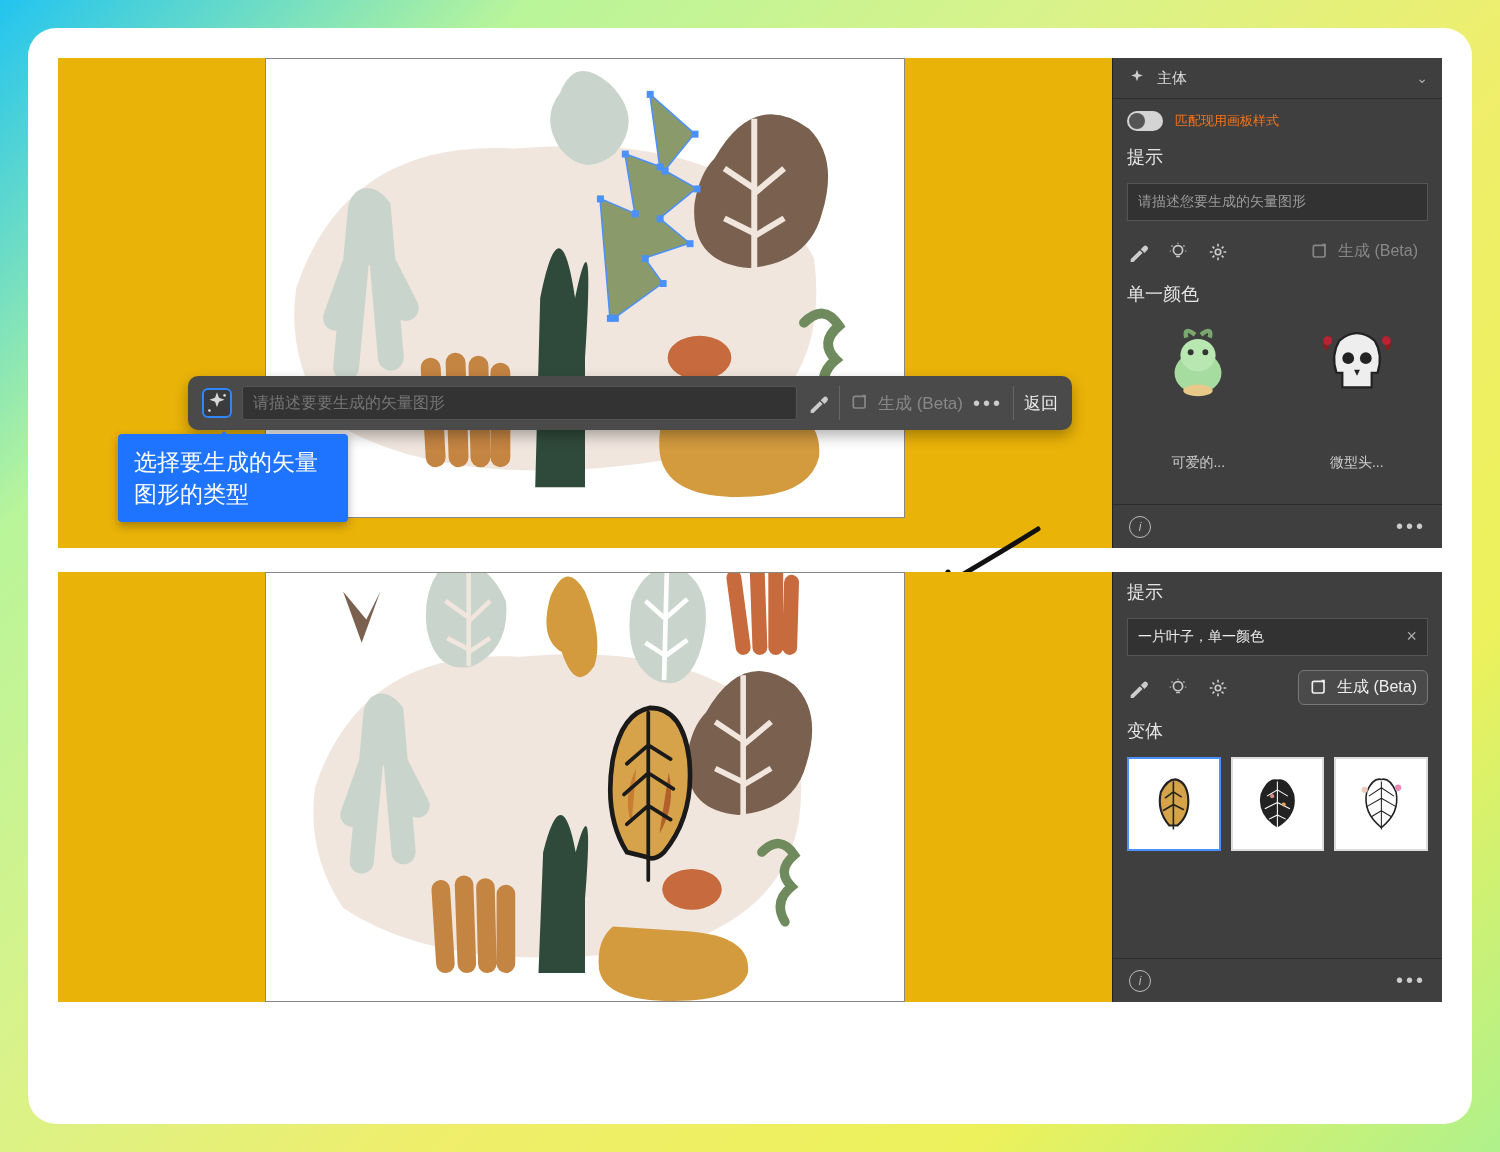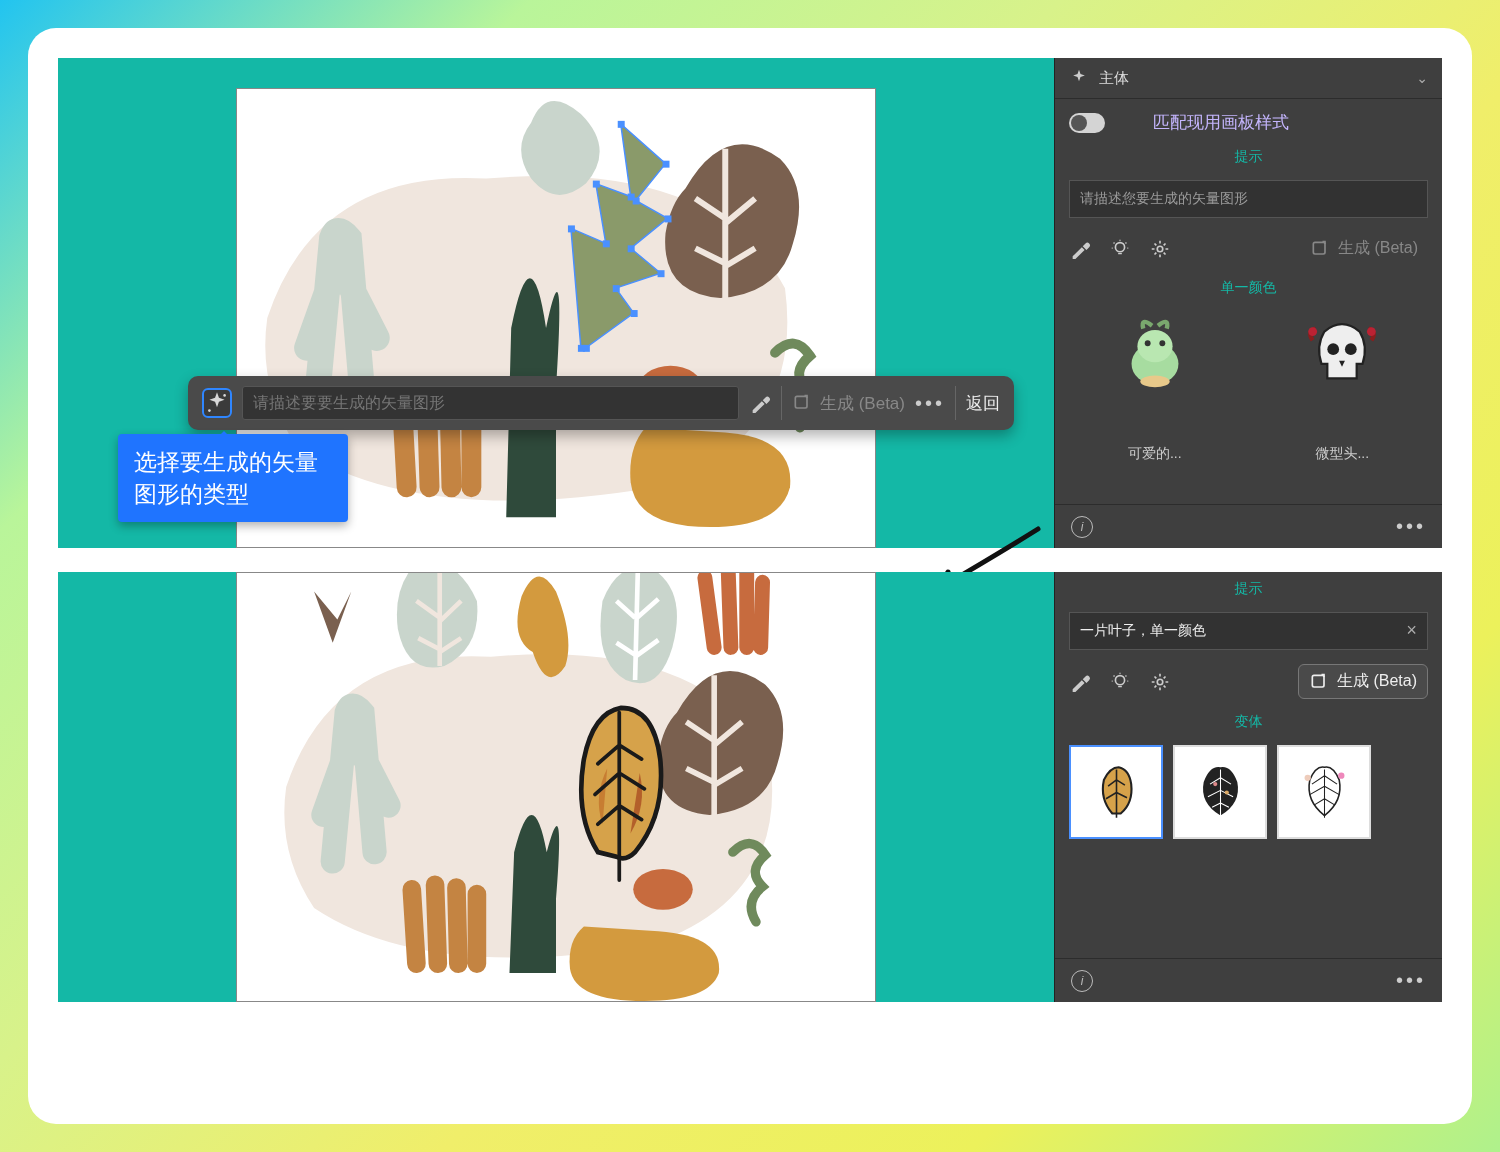--- a/index.html
+++ b/index.html
@@ -22,39 +22,39 @@
     position: relative;
   }
   .screenshot-row {
     display: flex;
     gap: 0;
     height: 490px;
     position: relative;
   }
   .canvas-pane {
     flex: 1;
-    background: #14b8a6;
+    background: #eab308;
     position: relative;
     overflow: hidden;
     display: flex;
-    align-items: flex-end;
+    align-items: flex-start;
     justify-content: center;
   }
   .artboard {
     background: #fff;
     width: 640px;
     height: 460px;
     margin-top: 0;
     border: 1px solid #888;
     position: relative;
     overflow: hidden;
   }
   .artboard svg { width: 100%; height: 100%; display: block; }
   .side-panel {
-    width: 388px;
+    width: 330px;
     background: #3f3f3f;
     color: #ddd;
     font-size: 15px;
     display: flex;
     flex-direction: column;
     border-left: 1px solid #222;
   }
   .panel-header {
     display: flex; align-items: center; gap: 10px;
     padding: 10px 14px;
@@ -66,22 +66,22 @@
   .toggle-row { display: flex; align-items: center; gap: 12px; }
   .toggle {
     width: 36px; height: 20px; border-radius: 11px;
     background: #d4d4d4; position: relative; flex: none;
   }
   .toggle::after {
     content: ""; position: absolute; left: 2px; top: 2px;
     width: 16px; height: 16px; border-radius: 50%;
     background: #555;
   }
-  .label { color: #c4b5fd; font-size: 17px; margin-left: 36px; }
-  .section-title { color: #14b8a6; font-size: 14px; text-align: center; }
+  .label { color: #f97316; font-size: 13px; }
+  .section-title { color: #e5e5e5; font-size: 18px; }
   .prompt-box {
     background: #323232; border: 1px solid #555;
     padding: 8px 10px; color: #999; min-height: 38px;
     font-size: 14px; display:flex; align-items:center;
     justify-content: space-between;
     font-family: Liberation Mono, monospace;
   }
   .prompt-box.filled { color: #eee; gap: 46px; }
   .prompt-box .clear-x { color:#aaa; font-size:18px; }
   .tool-row { display: flex; align-items: center; gap: 18px; }

